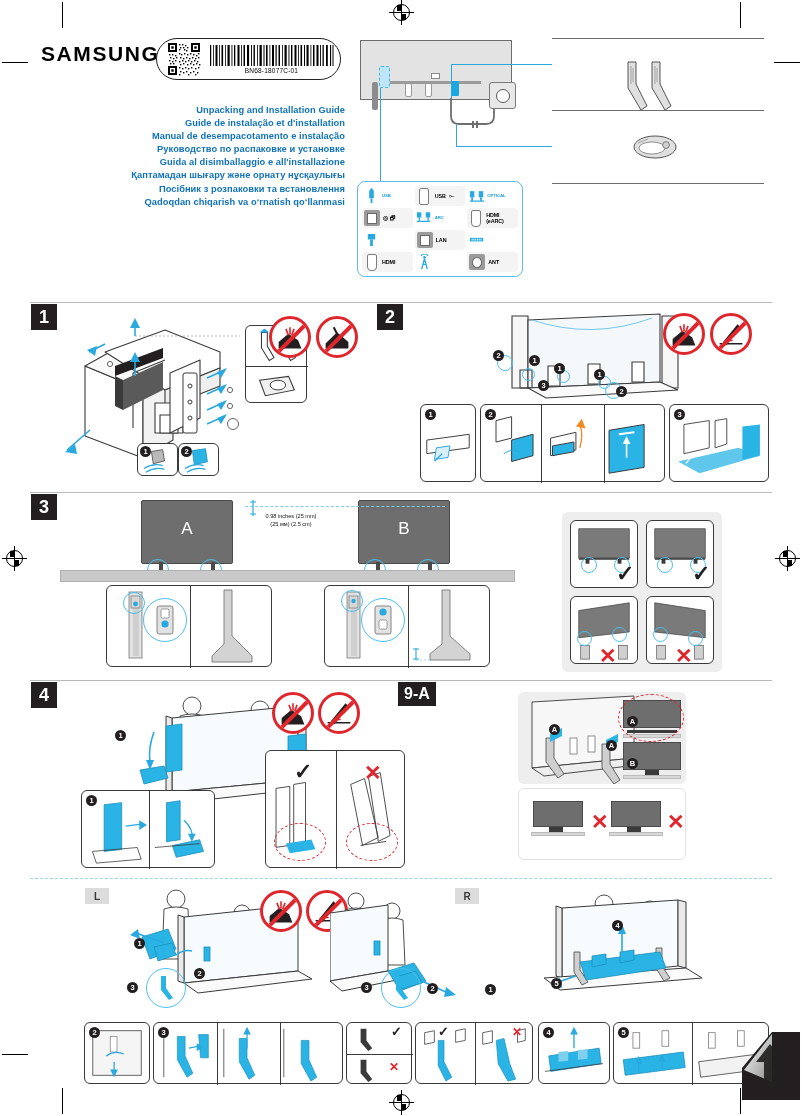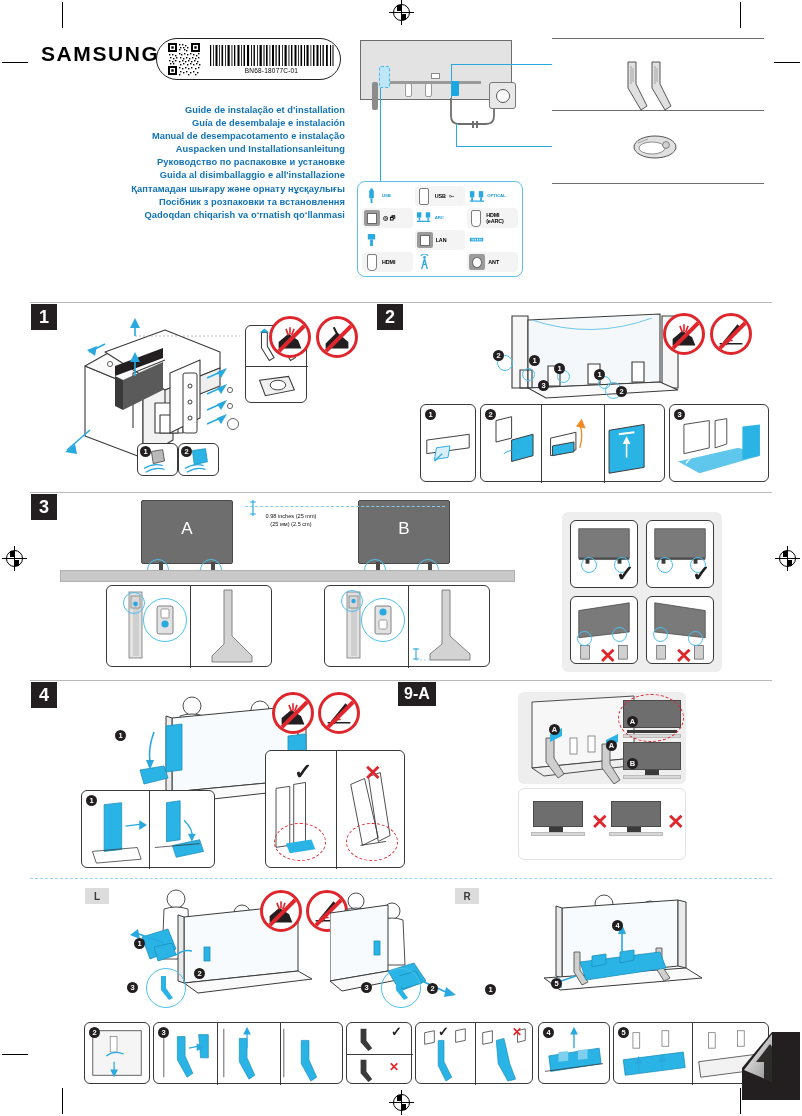--- a/index.html
+++ b/index.html
@@ -310,24 +310,23 @@
             <rect x="117" y="0" width="1.8" height="21"></rect>
           <rect x="121" y="0" width="1.1" height="21"></rect>
             <rect x="123.5" y="0" width="1" height="21"></rect>
         </g>
       </svg>
       <div class="barcode-num">BN68-18077C-01</div>
     </div>
   </div>
 
   <div class="lang-list">
+    <div>Unpacking and Installation Guide</div>
     <div>Guide de instalação et d'installation</div>
-    <div>Guía de desembalaje e instalación</div>
     <div>Manual de desempacotamento e instalação</div>
-    <div>Auspacken und Installationsanleitung</div>
     <div>Руководство по распаковке и установке</div>
     <div>Guida al disimballaggio e all'installazione</div>
     <div>Қаптамадан шығару және орнату нұсқаулығы</div>
     <div>Посібник з розпаковки та встановлення</div>
     <div>Qadoqdan chiqarish va o‘rnatish qo‘llanmasi</div>
   </div>
 
   <div class="topdiag">
     <div class="tvback">
       <div class="railbar"></div>

